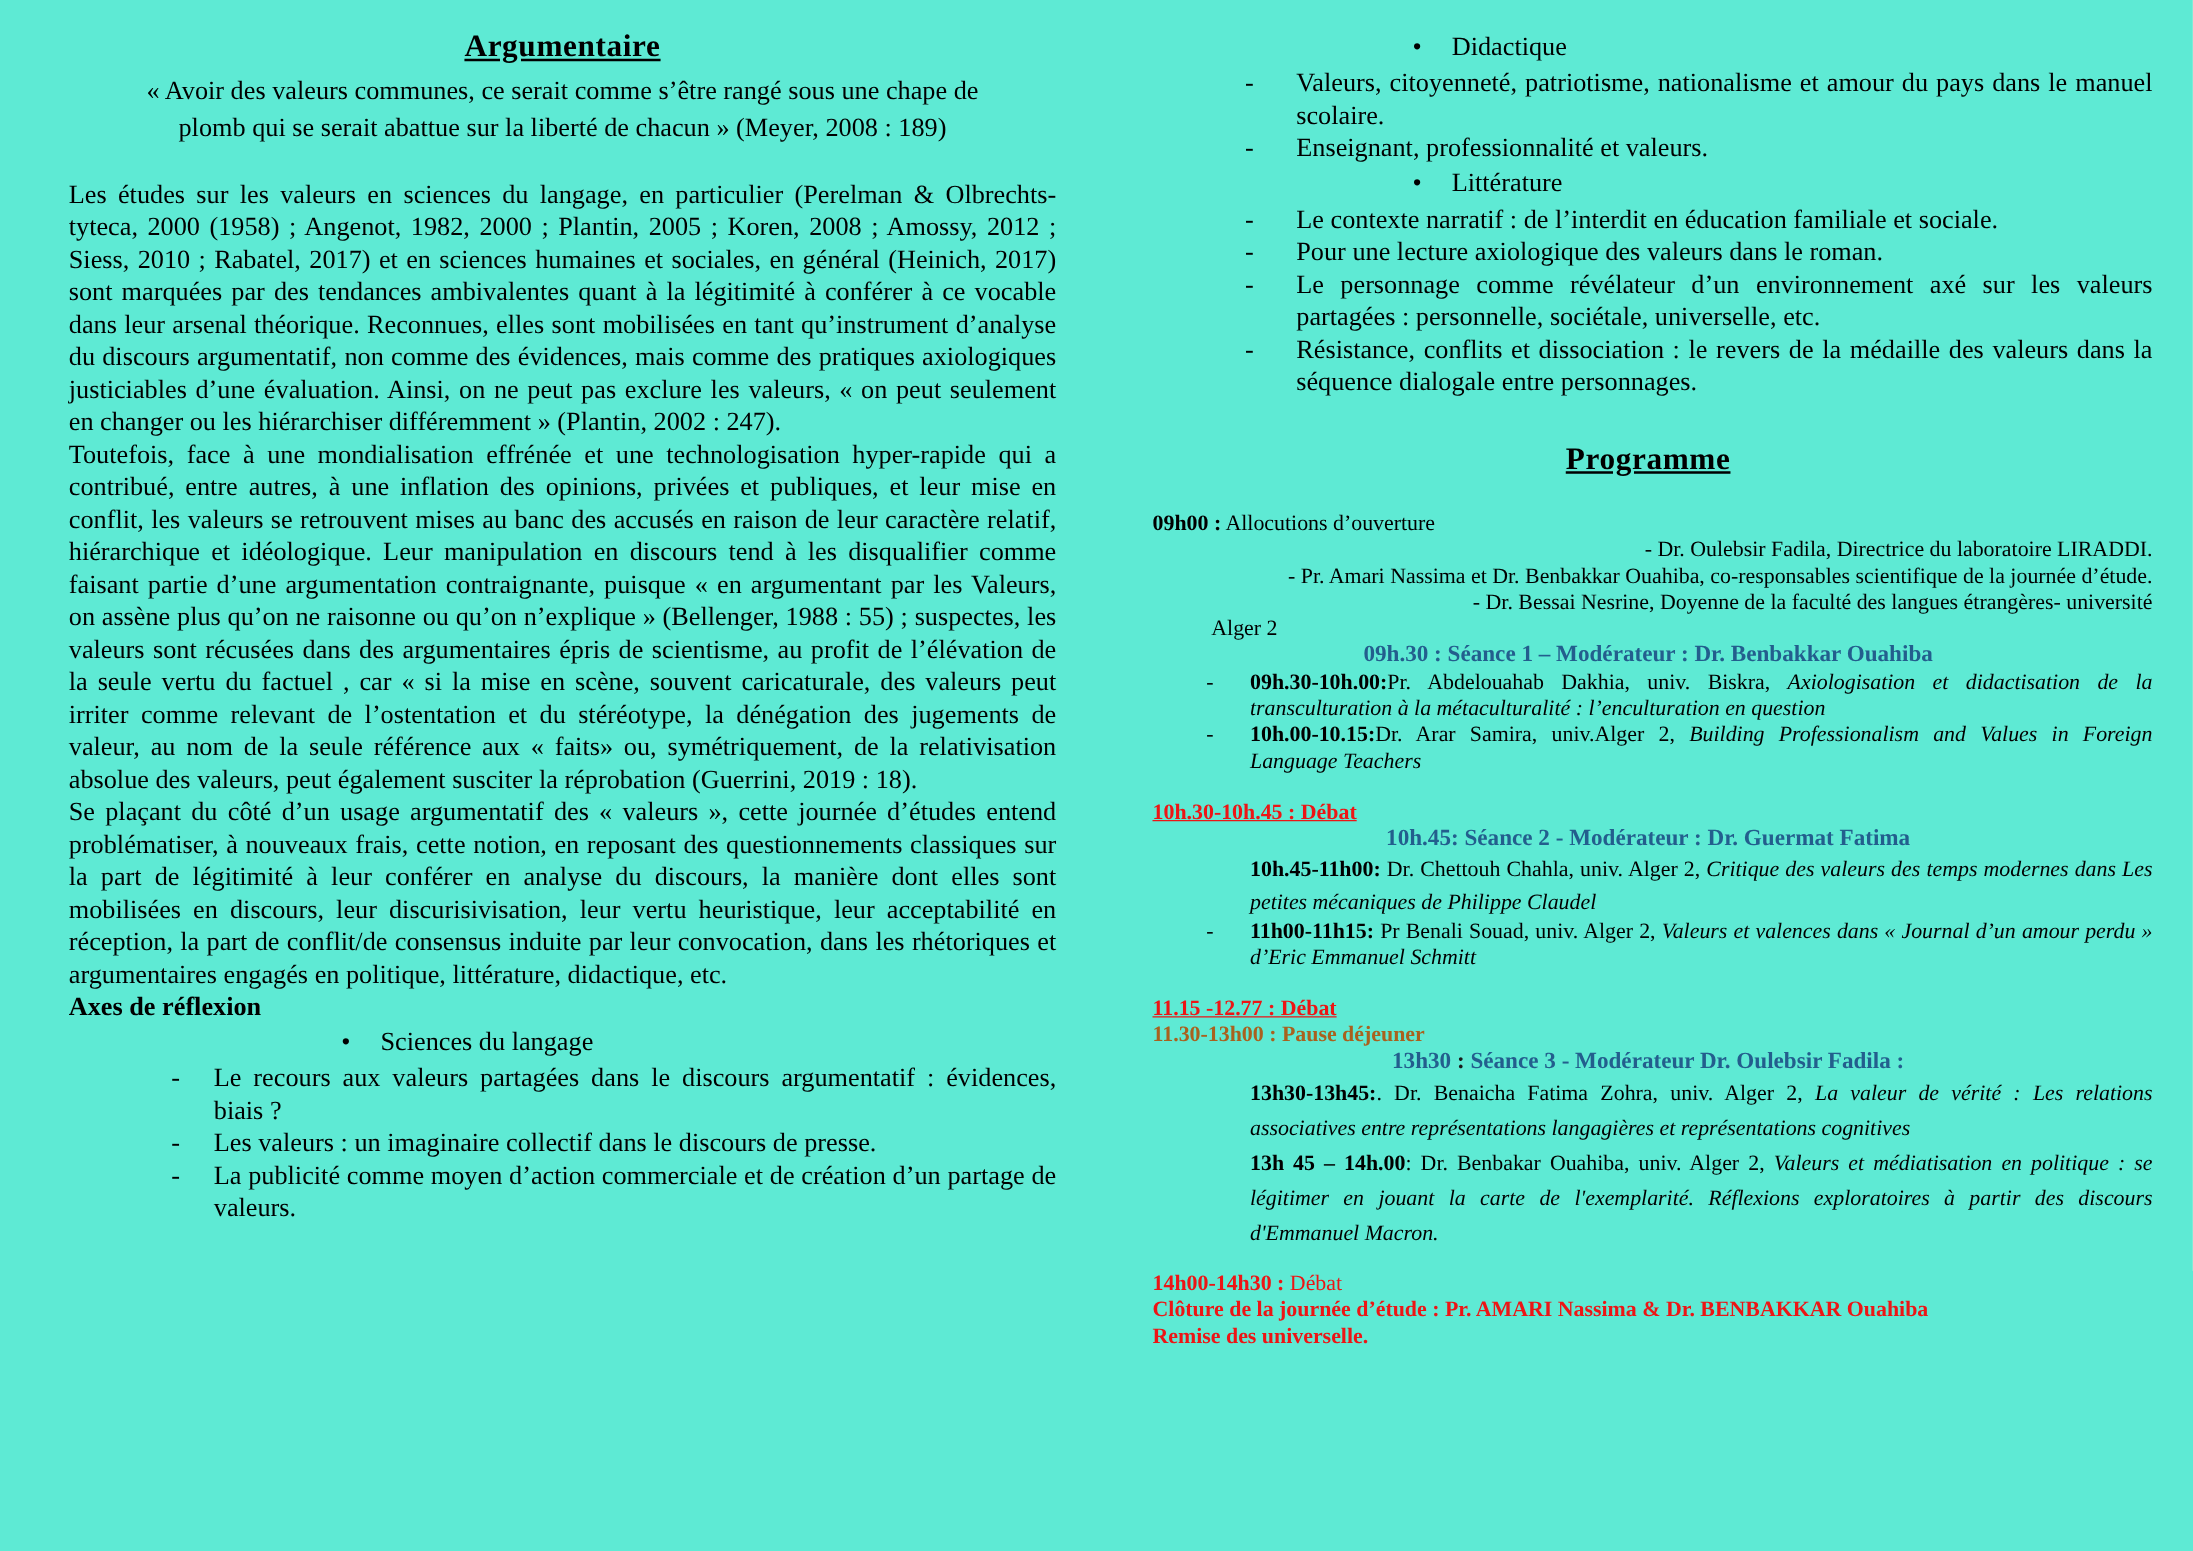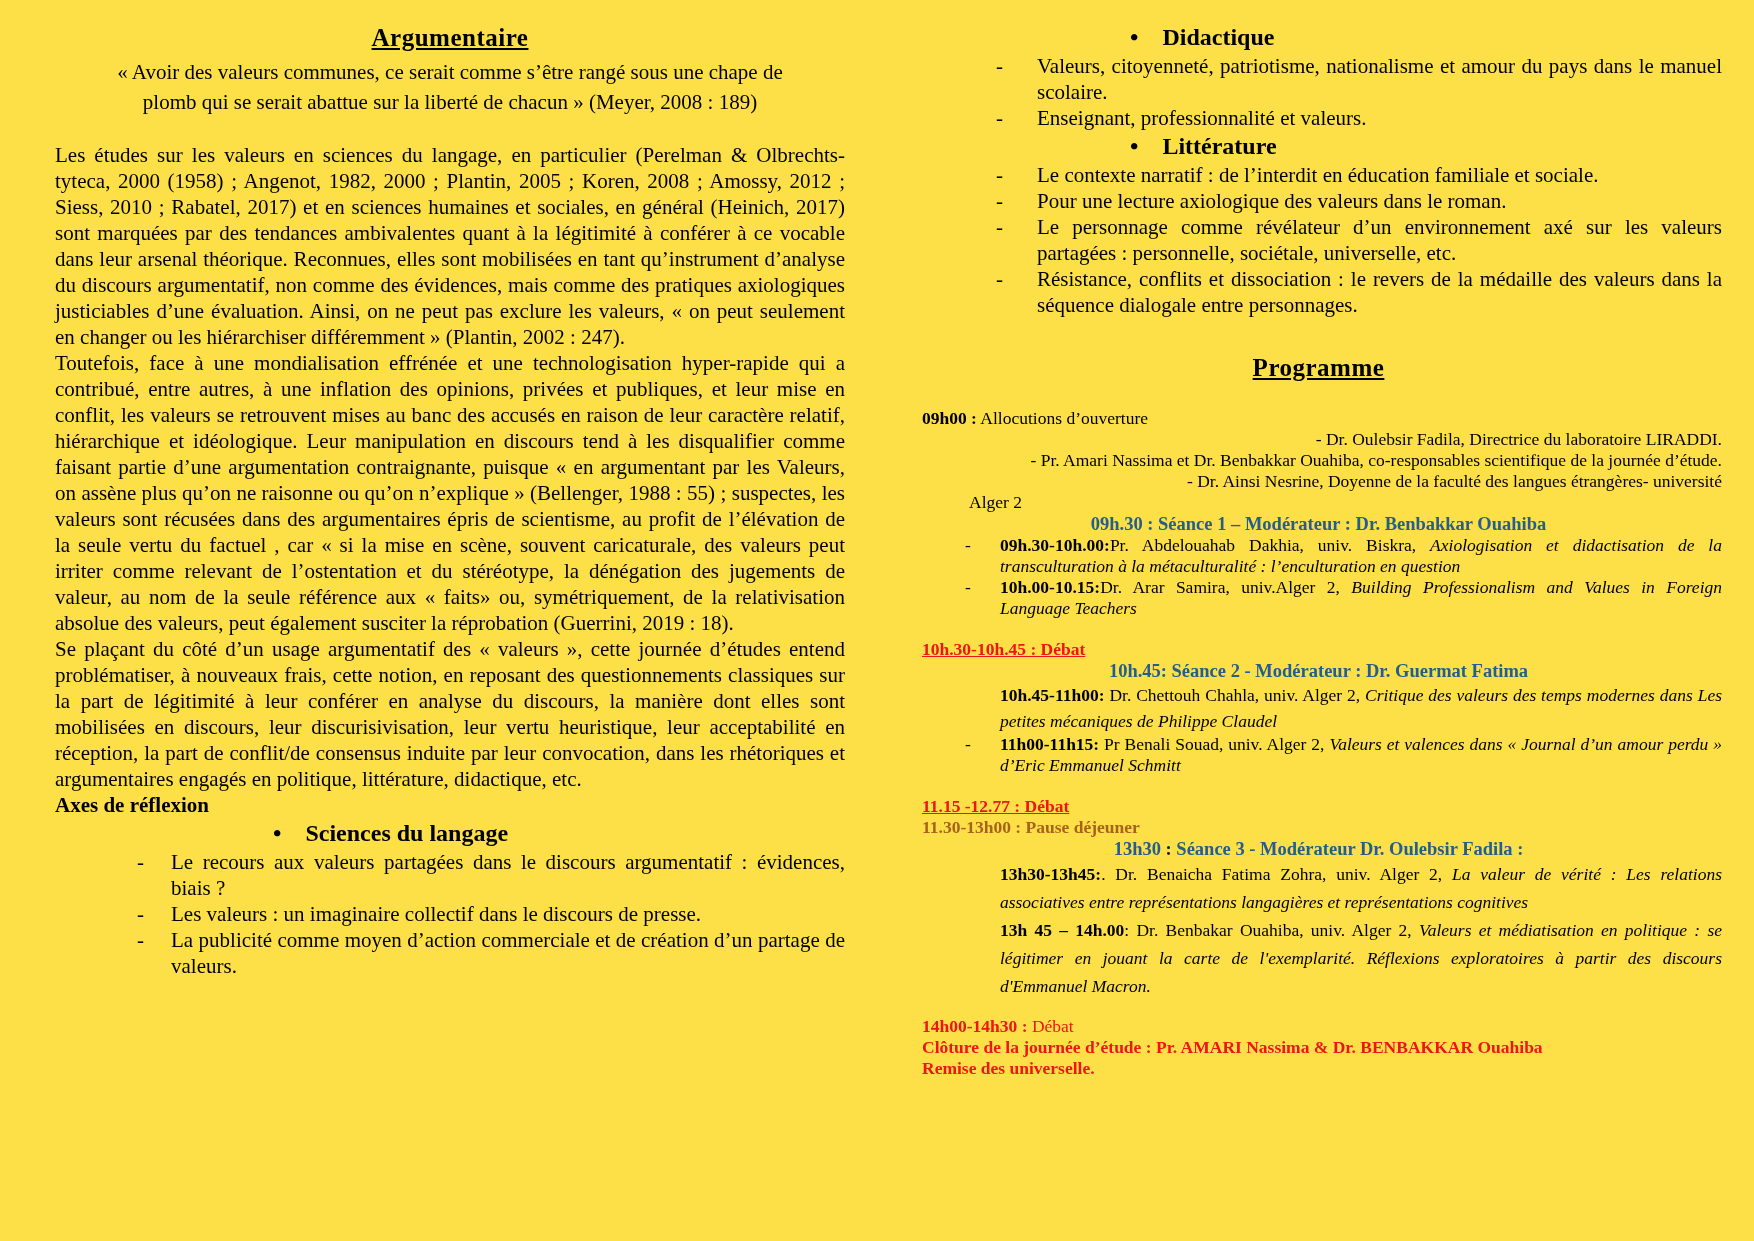--- a/index.html
+++ b/index.html
@@ -3,34 +3,34 @@
 <meta charset="utf-8">
 <style>
   html,body{margin:0;padding:0;}
   body{
     width:1754px;height:1241px;
     background:#e9eddc;
     font-family:"Liberation Serif","DejaVu Serif",serif;
     color:#000;
     -webkit-font-smoothing:antialiased;
   }
-  .page{position:relative;width:1754px;height:1241px;overflow:hidden;background:#fde047;}
+  .page{position:relative;width:1754px;height:1241px;overflow:hidden;background:#5eead4;}
 
   
   .col-left{position:absolute;left:55px;top:0;width:790px;}
   .doc-title{
     margin-top:24px;text-align:center;
     font-size:25px;font-weight:bold;text-decoration:underline;
     letter-spacing:.5px;
   }
   .quote{margin-top:5px;padding:0 30px;text-align:center;font-size:21px;line-height:30px;}
   .para{font-size:21px;line-height:26px;text-align:justify;}
   .para.first{margin-top:25px;}
   .axes{font-size:21px;line-height:26px;font-weight:bold;}
-  .bullet-head{font-size:24px;line-height:27px;font-weight:bold;margin-top:2px;margin-bottom:2px;}
+  .bullet-head{font-size:21px;line-height:27px;font-weight:normal;margin-top:2px;margin-bottom:2px;}
   .bullet-head .dot{display:inline-block;margin-right:24px;}
   .lb-head{margin-left:218px;}
   .dash-item{position:relative;padding-left:116px;font-size:21px;line-height:26px;text-align:justify;}
   .dash-item::before{content:"-";position:absolute;left:82px;top:0;}
 
   
   .col-right{position:absolute;left:822px;top:0;width:900px;}
   .rb-head{margin-left:308px;}
   .rb-head.firsthead{margin-top:24px;}
   .rb-item{position:relative;padding-left:215px;font-size:21px;line-height:26px;text-align:justify;}
@@ -104,21 +104,21 @@
 
     <div class="prog-title">Programme</div>
 
     <div class="prog">
       <div class="prog-line">
         <span class="b">09h00 :</span><span> Allocutions d’ouverture</span>
       </div>
 
       <div class="speaker">- Dr. Oulebsir Fadila, Directrice du laboratoire LIRADDI.</div>
       <div class="speaker">- Pr. Amari Nassima et Dr. Benbakkar Ouahiba, co-responsables scientifique de la journée d’étude.</div>
-      <div class="speaker">- Dr. Ainsi Nesrine, Doyenne de la faculté des langues étrangères- université</div>
+      <div class="speaker">- Dr. Bessai Nesrine, Doyenne de la faculté des langues étrangères- université</div>
       <div class="speaker-wrap2">Alger 2</div>
 
       <div class="seance-head">09h.30 : Séance 1 – Modérateur : Dr. Benbakkar Ouahiba</div>
       <div class="s-item dash">
         <span class="b">09h.30-10h.00:</span><span>Pr. Abdelouahab Dakhia, univ. Biskra, </span><span class="it">Axiologisation et didactisation de la transculturation à la métaculturalité : l’enculturation en question</span>
       </div>
       <div class="s-item dash">
         <span class="b">10h.00-10.15:</span><span>Dr. Arar Samira, univ.Alger 2, </span><span class="it">Building Professionalism and Values in Foreign Language Teachers</span>
       </div>
 

